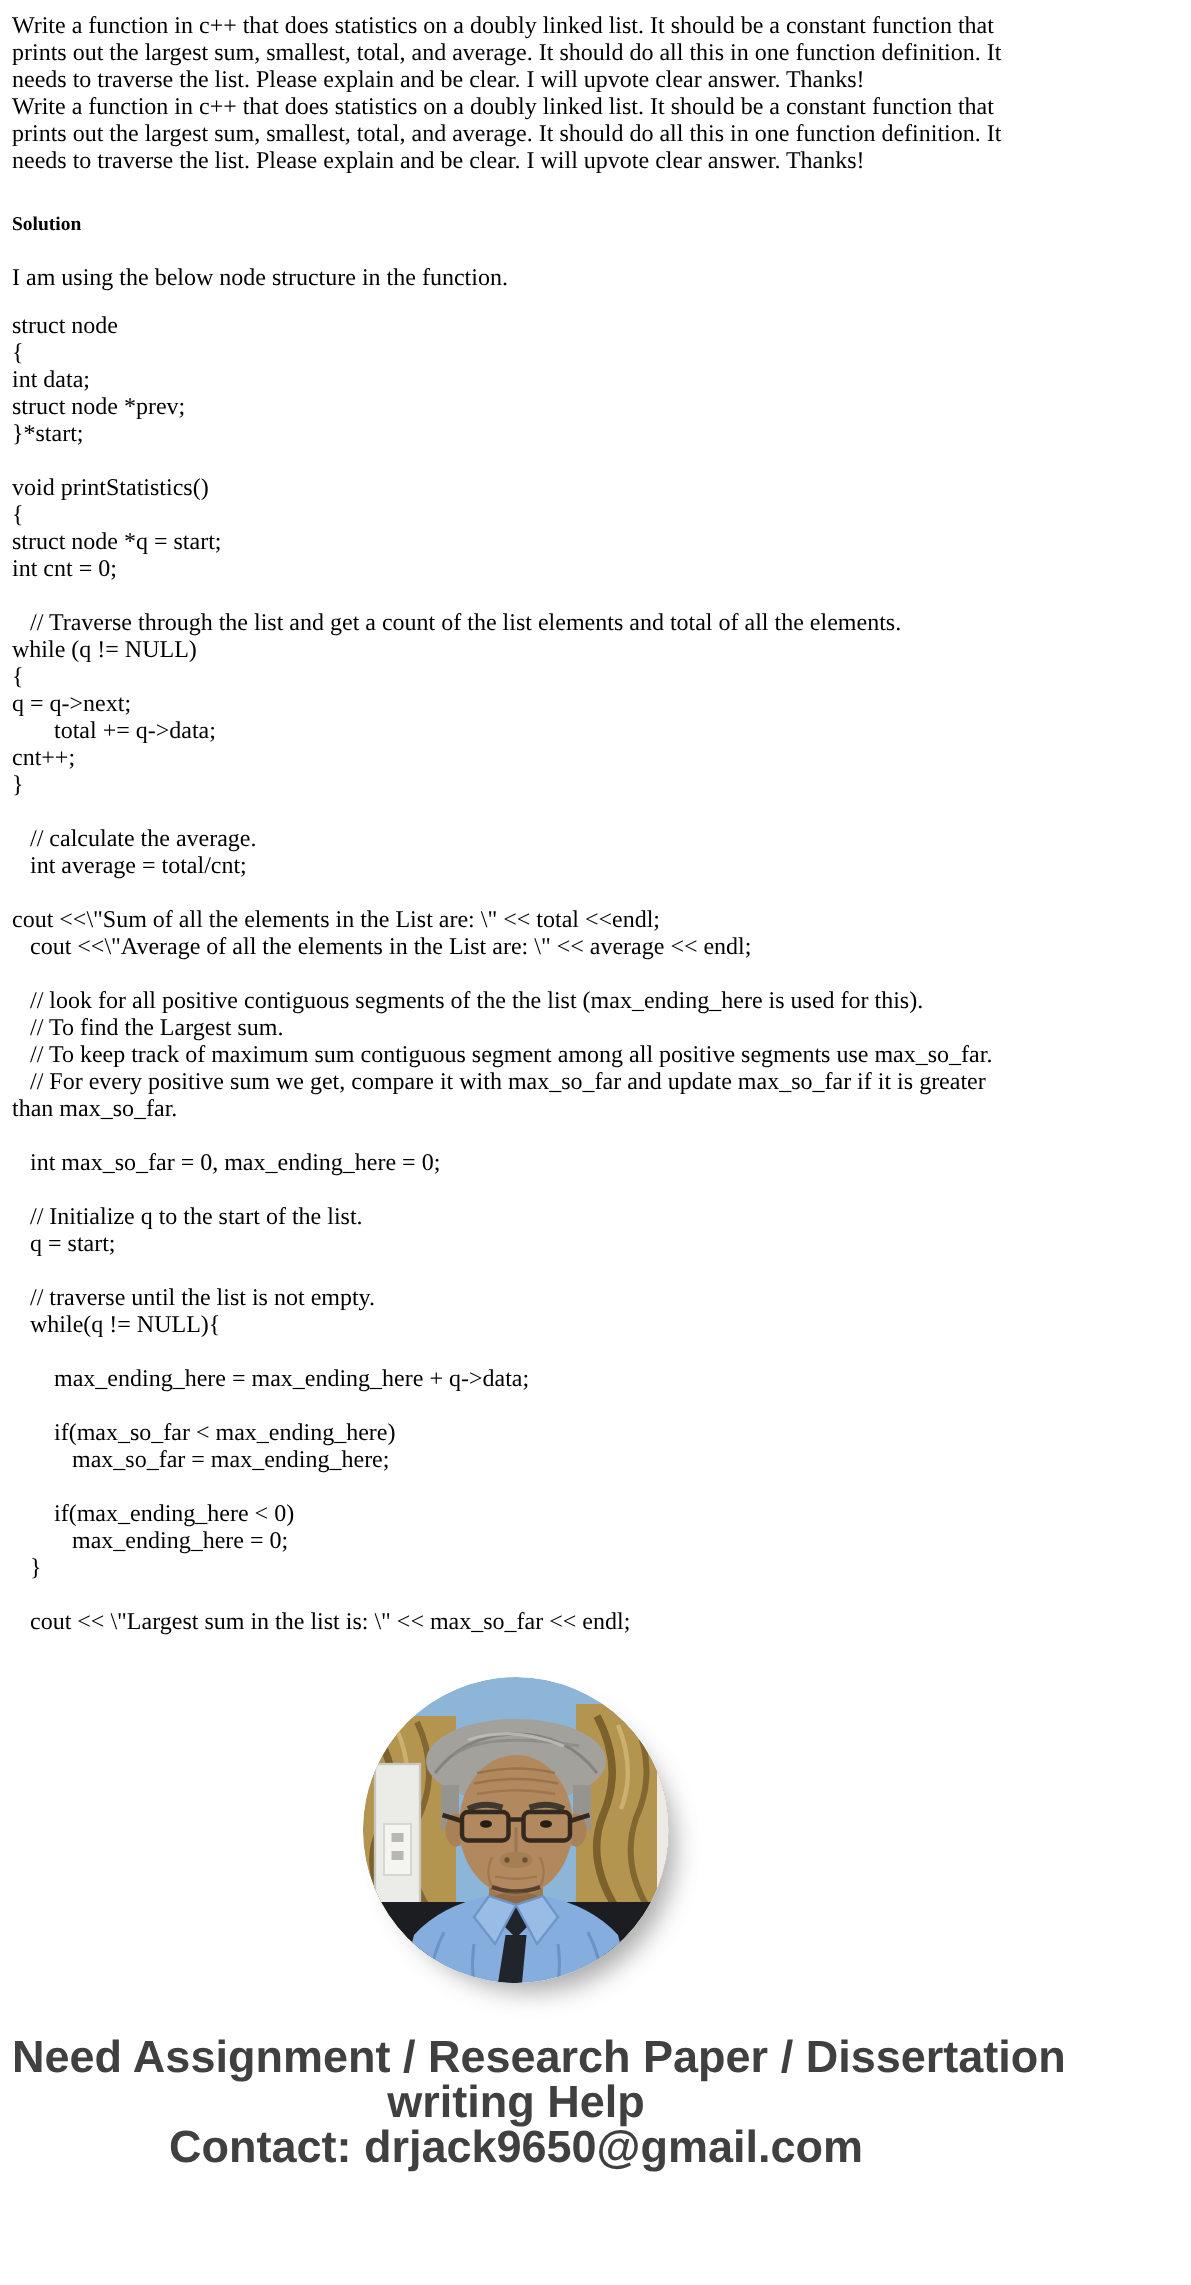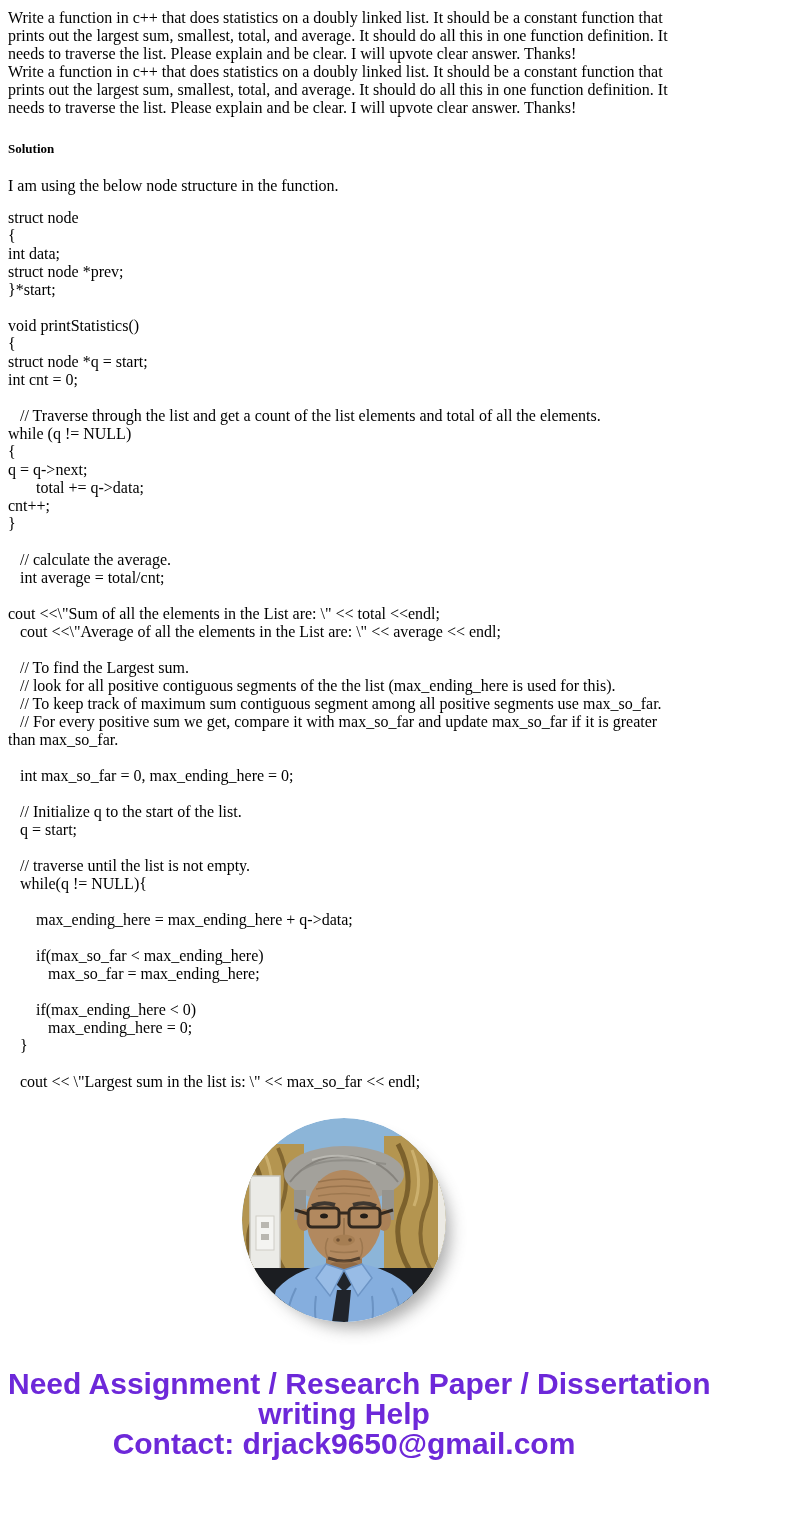--- a/index.html
+++ b/index.html
@@ -42,27 +42,27 @@
   .avatar-wrap {
     width: 204px;
     height: 204px;
     margin: 27px auto 0 auto;
     border-radius: 50%;
     box-shadow: 10px 12px 16px -6px rgba(70, 70, 70, 0.45);
   }
   .avatar-wrap svg { display: block; border-radius: 50%; }
   
   .footer {
-    margin-top: 47px;
+    margin-top: 35px;
     text-align: center;
     font-family: "Liberation Sans", "DejaVu Sans", sans-serif;
     font-weight: 700;
     font-size: 30px;
     line-height: 30px;
-    color: #6d28d9;
+    color: #404040;
   }
   .footer div { white-space: nowrap; }
 </style>
 </head>
 <body>
 
 <div class="page">
 
   <div class="question">
     <p>Write a function in c++ that does statistics on a doubly linked list. It should be a constant function that prints out the largest sum, smallest, total, and average. It should do all this in one function definition. It needs to traverse the list. Please explain and be clear. I will upvote clear answer. Thanks!</p>
@@ -92,22 +92,22 @@
       <div class="code-line">       total += q-&gt;data;</div>
       <div class="code-line">cnt++;</div>
       <div class="code-line">}</div>
       <div class="code-line"></div>
       <div class="code-line">   // calculate the average.</div>
       <div class="code-line">   int average = total/cnt;</div>
       <div class="code-line"></div>
       <div class="code-line">cout &lt;&lt;\"Sum of all the elements in the List are: \" &lt;&lt; total &lt;&lt;endl;</div>
       <div class="code-line">   cout &lt;&lt;\"Average of all the elements in the List are: \" &lt;&lt; average &lt;&lt; endl;</div>
       <div class="code-line"></div>
+      <div class="code-line">   // look for all positive contiguous segments of the the list (max_ending_here is used for this).</div>
       <div class="code-line">   // To find the Largest sum.</div>
-      <div class="code-line">   // look for all positive contiguous segments of the the list (max_ending_here is used for this).</div>
       <div class="code-line">   // To keep track of maximum sum contiguous segment among all positive segments use max_so_far.</div>
       <div class="code-line">   // For every positive sum we get, compare it with max_so_far and update max_so_far if it is greater than max_so_far.</div>
       <div class="code-line"></div>
       <div class="code-line">   int max_so_far = 0, max_ending_here = 0;</div>
       <div class="code-line"></div>
       <div class="code-line">   // Initialize q to the start of the list.</div>
       <div class="code-line">   q = start;</div>
       <div class="code-line"></div>
       <div class="code-line">   // traverse until the list is not empty.</div>
       <div class="code-line">   while(q != NULL){</div>

